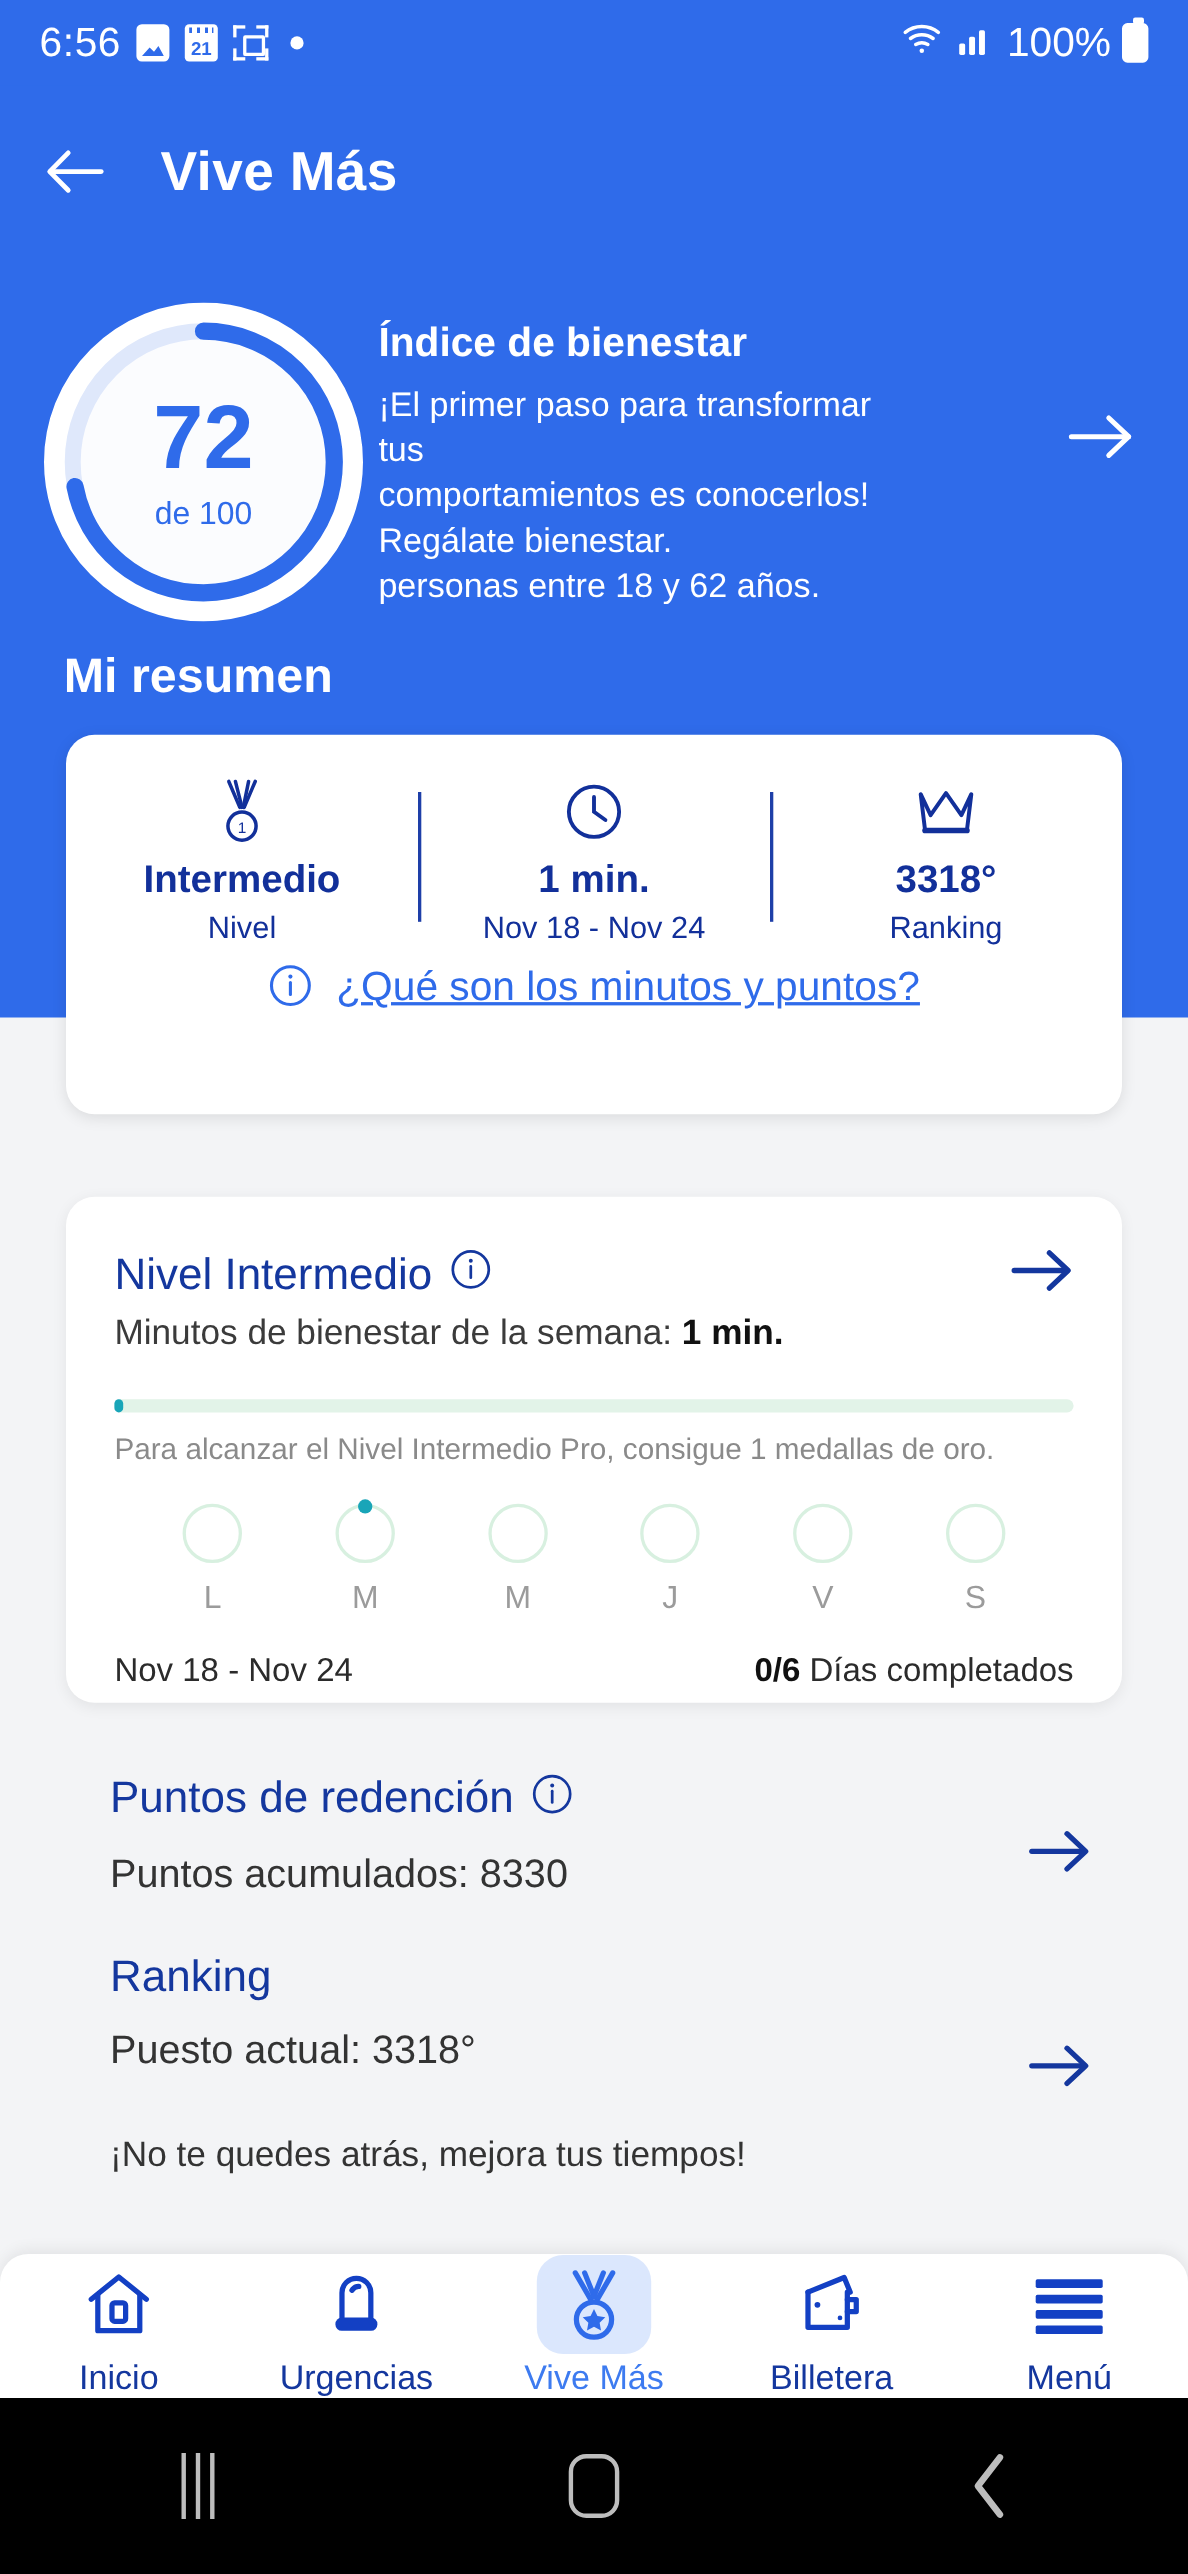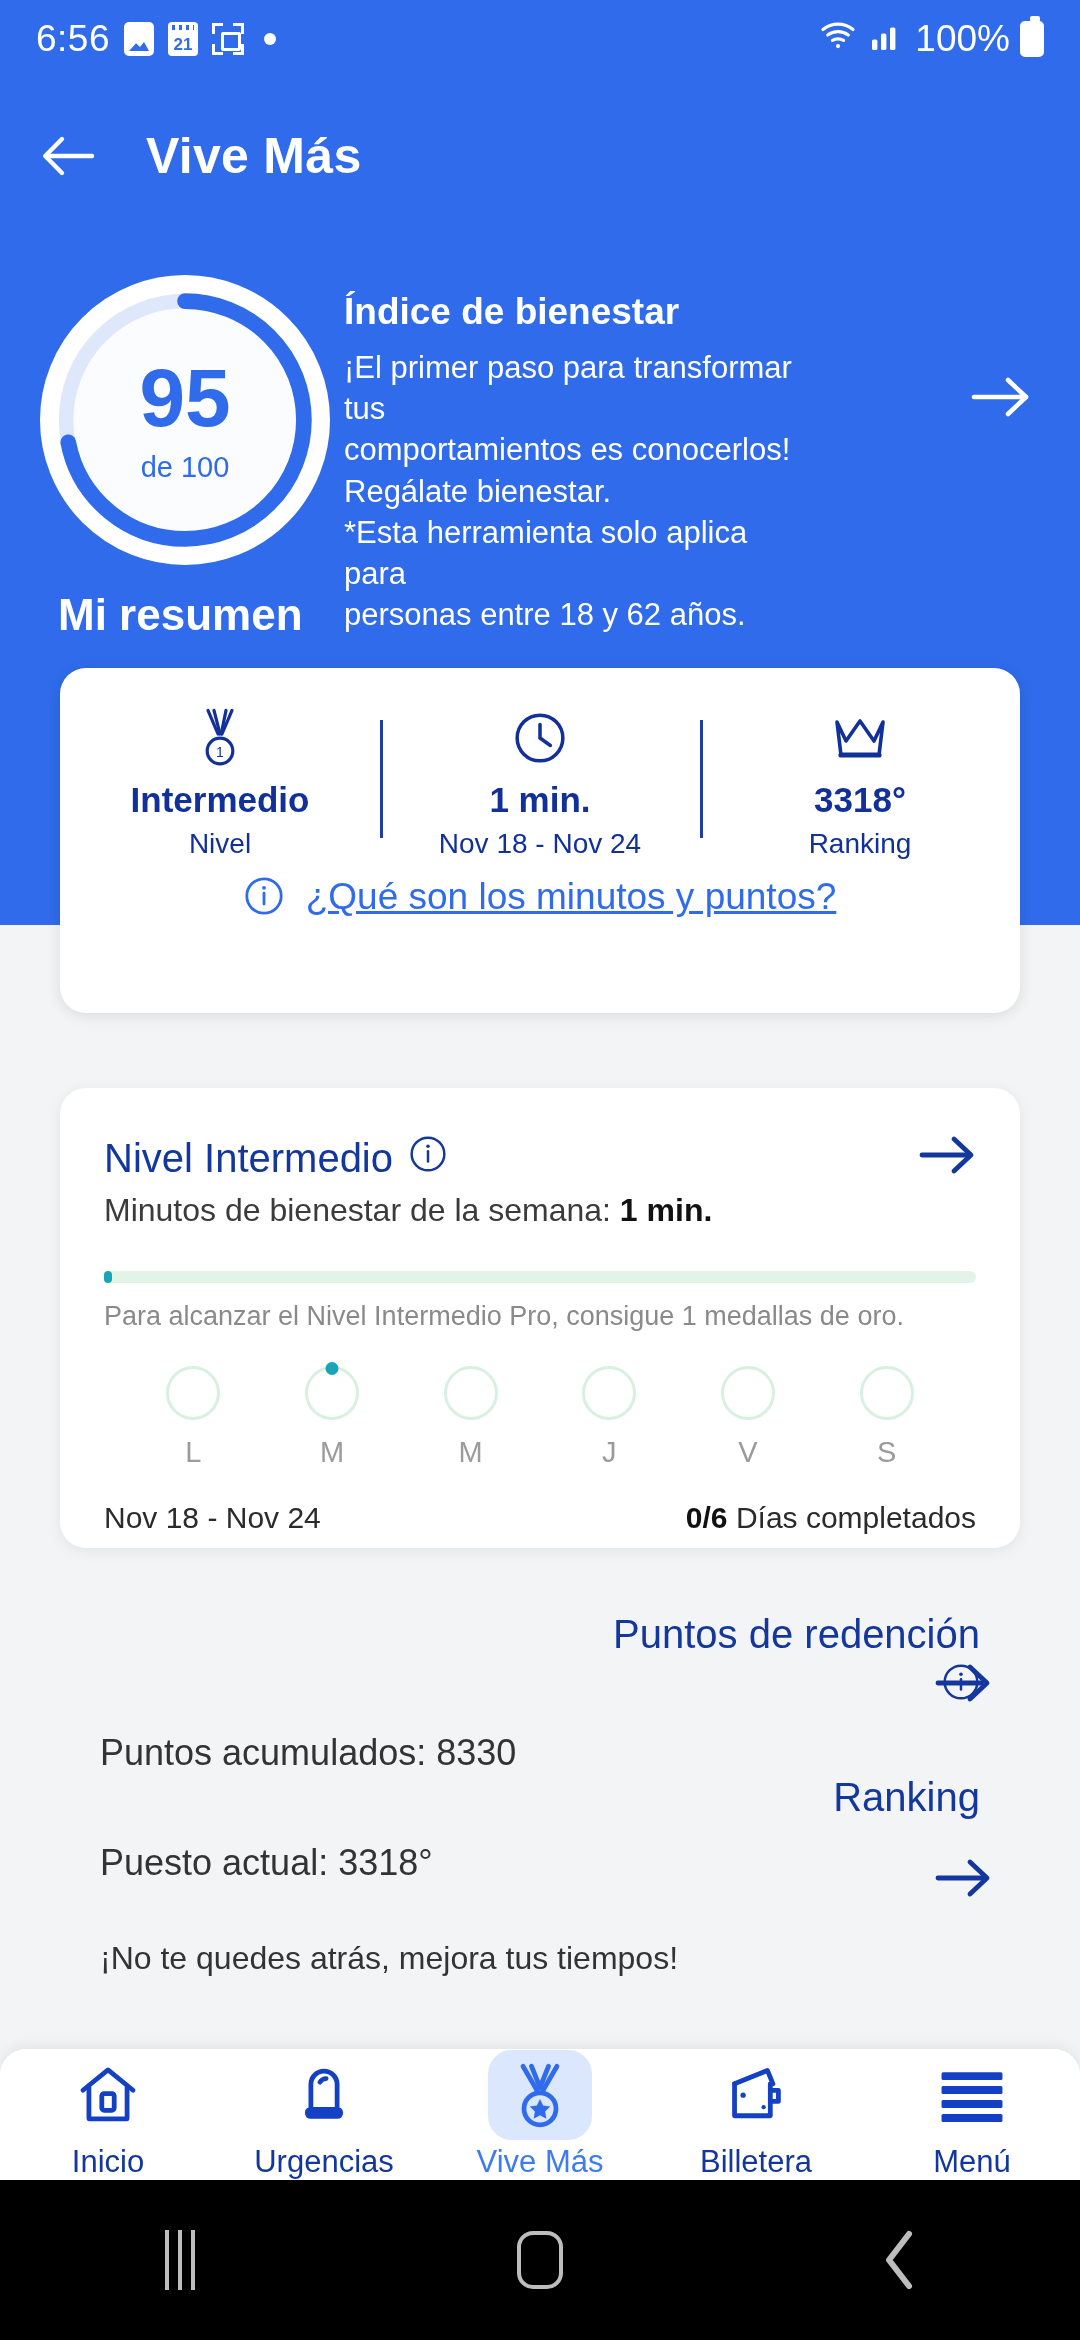--- a/index.html
+++ b/index.html
@@ -103,21 +103,21 @@
   .day-circle{ width:54px; height:54px; border-radius:50%; border:3px solid #d8f0e0; position:relative;}
   .day-circle.active::after{ content:""; position:absolute; top:-7px; left:50%; transform:translateX(-50%);
      width:13px; height:13px; border-radius:50%; background:#19a5b8; }
   .day-lab{ font-size:29px; color:#9b9b9b; margin-top:16px; }
   .lvl-foot{ display:flex; align-items:center; margin-top:32px; font-size:30px; color:#2b2b2b;}
   .lvl-foot .right{ margin-left:auto; }
   .lvl-foot .right b{ font-weight:700; color:#111; }
 
   
   .row-block{ position:absolute; left:0; width:1080px; padding:0 100px 0 100px; }
-  .rb-title{ font-size:40px; color:#14379e; display:flex; align-items:flex-end; gap:6px;flex-direction:column;}
+  .rb-title{ font-size:40px; color:#14379e; display:flex; align-items:flex-start; gap:16px;}
   .rb-sub{ font-size:36px; color:#333; margin-top:22px; }
   .rb-arrow{ position:absolute; right:88px; }
   .rb-note{ font-size:32px; color:#333; }
 
   
   .bottomnav{
     position:absolute; bottom:160px; left:0; width:1080px; height:131px;
     background:#fff; border-top-left-radius:26px; border-top-right-radius:26px;
     box-shadow:0 -3px 14px rgba(0,0,0,.07);
     display:flex; align-items:center;
@@ -189,32 +189,31 @@
 
   <div class="score-row">
     <div class="ring-wrap">
       <svg viewBox="0 0 100 100" width="290" height="290">
         <circle cx="50" cy="50" r="46" fill="none" stroke="#ffffff" stroke-width="8"></circle>
         <circle cx="50" cy="50" r="42.5" fill="#fbfcfe"></circle>
         <circle cx="50" cy="50" r="41" fill="none" stroke="#dfe8fb" stroke-width="5"></circle>
         <circle cx="50" cy="50" r="41" fill="none" stroke="#2f6bea" stroke-width="5.4" stroke-linecap="round" stroke-dasharray="185.4 257.6" transform="rotate(-90 50 50)"></circle>
       </svg>
       <div class="ring-center">
-        <div class="ring-score">95</div>
+        <div class="ring-score">72</div>
         <div class="ring-sub">de 100</div>
       </div>
     </div>
 
     <div class="hero-text">
       <div class="hero-title">Índice de bienestar</div>
       <div class="hero-para">
         <div>¡El primer paso para transformar tus</div>
         <div>comportamientos es conocerlos!</div>
         <div>Regálate bienestar.</div>
-        <div>*Esta herramienta solo aplica para</div>
         <div>personas entre 18 y 62 años.</div>
       </div>
     </div>
 
     <div class="hero-arrow">
       <svg width="62" height="48" viewBox="0 0 31 24" fill="none" stroke="#fff" stroke-width="2.3" stroke-linecap="round" stroke-linejoin="round">
         <path d="M2 12h26"></path>
           <path d="M19 3.5 28 12l-9 8.5"></path>
       </svg>
     </div>

